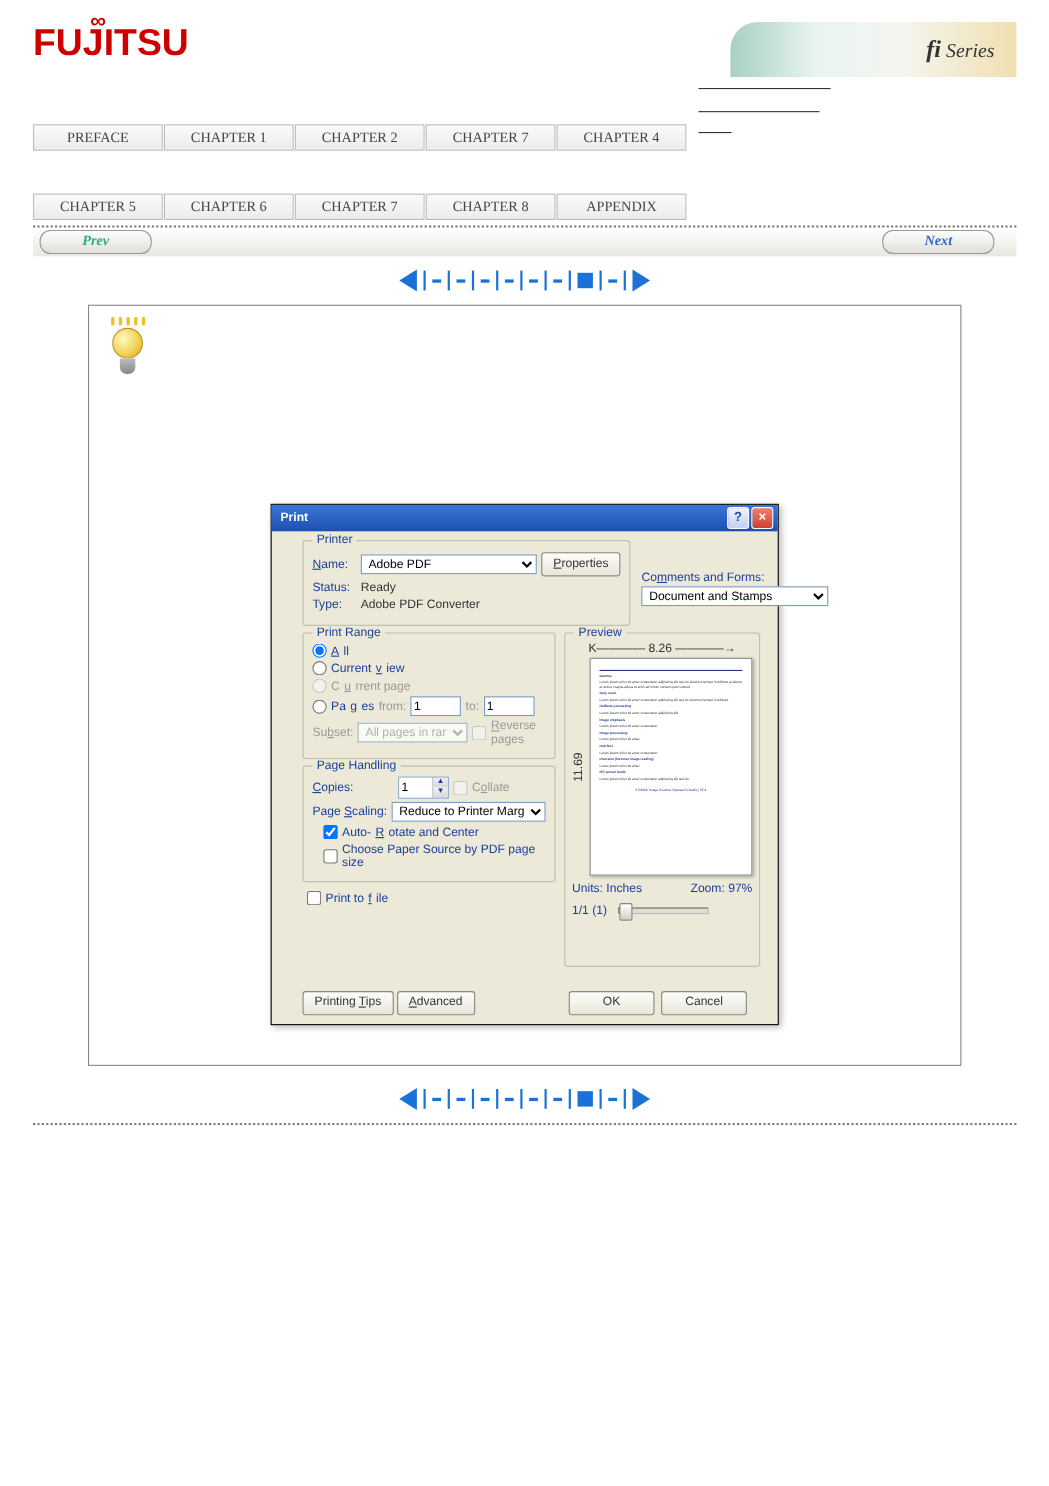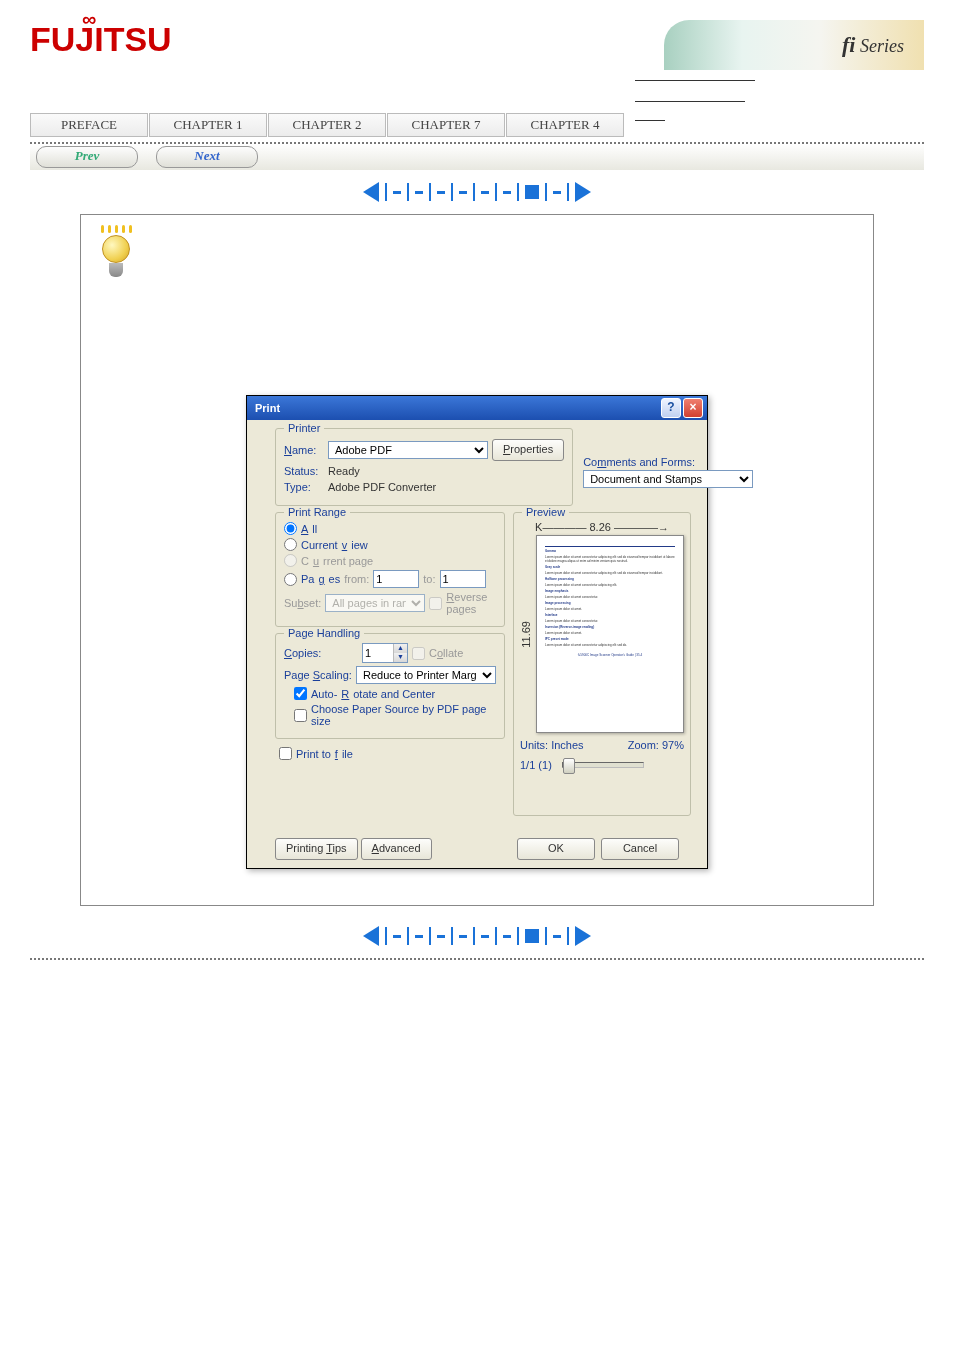--- a/index.html
+++ b/index.html
@@ -98,21 +98,21 @@
   }
   .dotted-sep {
     margin: 5px 30px 0 30px;
     border-bottom: 2px dotted #777;
   }
   .gradient-bar {
     margin: 0 30px;
     height: 26px;
     background: linear-gradient(#ffffff, #e8e8e0);
     display: flex;
-    justify-content: flex-start;
+    justify-content: space-between;
     align-items: center;
     padding-right: 20px;
     gap: 12px;
   }
   .navbtn {
     width: 100px;
     height: 20px;
     border: 1px solid #999;
     border-radius: 10px;
     background: linear-gradient(#fdfdfd, #e0e0d8);
@@ -364,20 +364,27 @@
 </div>
 
 <div class="nav-tabs">
   <div class="tab-grid">
     <div class="tab-row">
       <div class="tab">PREFACE</div>
       <div class="tab">CHAPTER 1</div>
       <div class="tab">CHAPTER 2</div>
       <div class="tab">CHAPTER 7</div>
       <div class="tab">CHAPTER 4</div>
+    </div>
+    <div class="tab-row">
+      <div class="tab">CHAPTER 5</div>
+      <div class="tab">CHAPTER 6</div>
+      <div class="tab">CHAPTER 7</div>
+      <div class="tab">CHAPTER 8</div>
+      <div class="tab">APPENDIX</div>
     </div>
   </div>
   <div>
     <div class="side-lines"></div>
     <div class="side-lines2"></div>
     <div class="side-lines3"></div>
   </div>
 </div>
 
 <div class="dotted-sep"></div>

